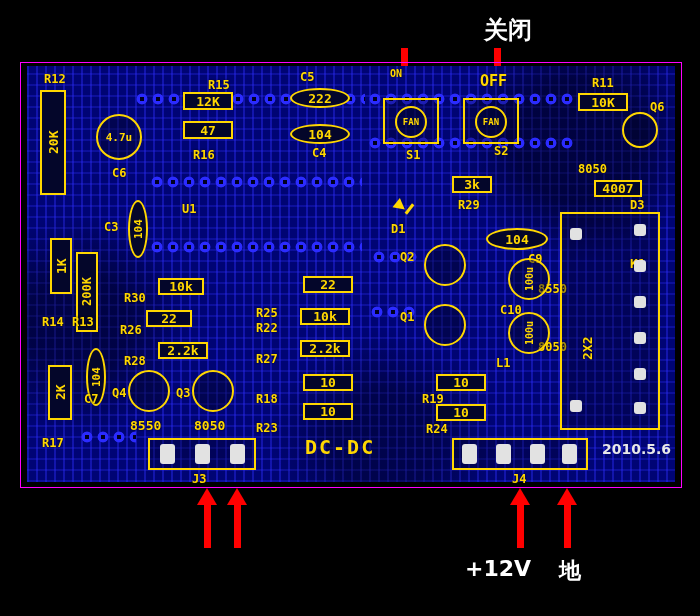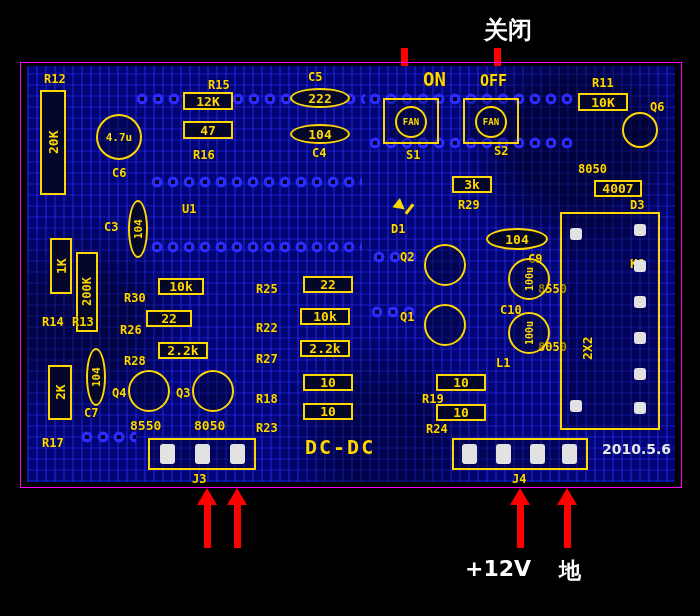--- a/index.html
+++ b/index.html
@@ -85,34 +85,34 @@
   <div class="ytext" style="left:104px;top:220px;">C3</div>
   <div class="ybox yoval v" style="left:128px;top:200px;width:20px;height:58px;font-size:11px;">104</div>
 
   <div class="ybox v" style="left:50px;top:238px;width:22px;height:56px;">1K</div>
   <div class="ybox v" style="left:76px;top:252px;width:22px;height:80px;font-size:12px;">200K</div>
   <div class="ytext" style="left:42px;top:315px;">R14</div>
   <div class="ytext" style="left:72px;top:315px;">R13</div>
 
   <div class="ybox v" style="left:48px;top:365px;width:24px;height:55px;">2K</div>
   <div class="ybox yoval v" style="left:86px;top:348px;width:20px;height:58px;font-size:11px;">104</div>
-  <div class="ytext" style="left:84px;top:406px;">C7</div>
+  <div class="ytext" style="left:84px;top:392px;">C7</div>
   <div class="ytext" style="left:42px;top:436px;">R17</div>
 
   <div class="ytext" style="left:196px;top:78px;margin-left:12px;">R15</div>
   <div class="ybox" style="left:183px;top:92px;width:50px;height:18px;">12K</div>
   <div class="ybox" style="left:183px;top:121px;width:50px;height:18px;">47</div>
   <div class="ytext" style="left:193px;top:148px;">R16</div>
 
-  <div class="ytext" style="left:308px;top:70px;">C5</div>
+  <div class="ytext" style="left:300px;top:70px;">C5</div>
   <div class="ybox yoval" style="left:290px;top:88px;width:60px;height:20px;">222</div>
   <div class="ybox yoval" style="left:290px;top:124px;width:60px;height:20px;">104</div>
   <div class="ytext" style="left:312px;top:146px;">C4</div>
 
-  <div class="ytext" style="left:408px;top:68px;font-size:19px;padding-left:15px;">ON</div>
+  <div class="ytext" style="left:390px;top:68px;font-size:10px;">ON</div>
   <div class="ytext" style="left:480px;top:72px;font-size:15px;">OFF</div>
   <div class="ybox" style="left:383px;top:98px;width:56px;height:46px;background:rgba(2,4,40,.35);"></div>
   <div class="ybox ycirc" style="left:395px;top:106px;width:32px;height:32px;font-size:9px;">FAN</div>
   <div class="ytext" style="left:406px;top:148px;">S1</div>
   <div class="ybox" style="left:463px;top:98px;width:56px;height:46px;background:rgba(2,4,40,.35);"></div>
   <div class="ybox ycirc" style="left:475px;top:106px;width:32px;height:32px;font-size:9px;">FAN</div>
   <div class="ytext" style="left:486px;top:144px;margin-left:8px;">S2</div>
 
   <div class="ytext" style="left:592px;top:76px;">R11</div>
   <div class="ybox" style="left:578px;top:93px;width:50px;height:18px;">10K</div>
@@ -160,21 +160,21 @@
   <div class="white-pad" style="left:570px;top:400px;width:12px;height:12px;"></div>
 
   <div class="ybox" style="left:158px;top:278px;width:46px;height:17px;">10k</div>
   <div class="ytext" style="left:124px;top:291px;">R30</div>
   <div class="ybox" style="left:146px;top:310px;width:46px;height:17px;">22</div>
   <div class="ytext" style="left:120px;top:323px;">R26</div>
   <div class="ybox" style="left:158px;top:342px;width:50px;height:17px;">2.2k</div>
   <div class="ytext" style="left:124px;top:354px;">R28</div>
 
   <div class="ybox" style="left:303px;top:276px;width:50px;height:17px;">22</div>
-  <div class="ytext" style="left:256px;top:282px;">R25</div>
+  <div class="ytext" style="left:256px;top:306px;">R25</div>
   <div class="ybox" style="left:300px;top:308px;width:50px;height:17px;">10k</div>
   <div class="ytext" style="left:256px;top:321px;">R22</div>
   <div class="ybox" style="left:300px;top:340px;width:50px;height:17px;">2.2k</div>
   <div class="ytext" style="left:256px;top:352px;">R27</div>
 
   <div class="ybox" style="left:303px;top:374px;width:50px;height:17px;">10</div>
   <div class="ytext" style="left:256px;top:392px;">R18</div>
   <div class="ybox" style="left:303px;top:403px;width:50px;height:17px;">10</div>
   <div class="ytext" style="left:256px;top:421px;">R23</div>
 

